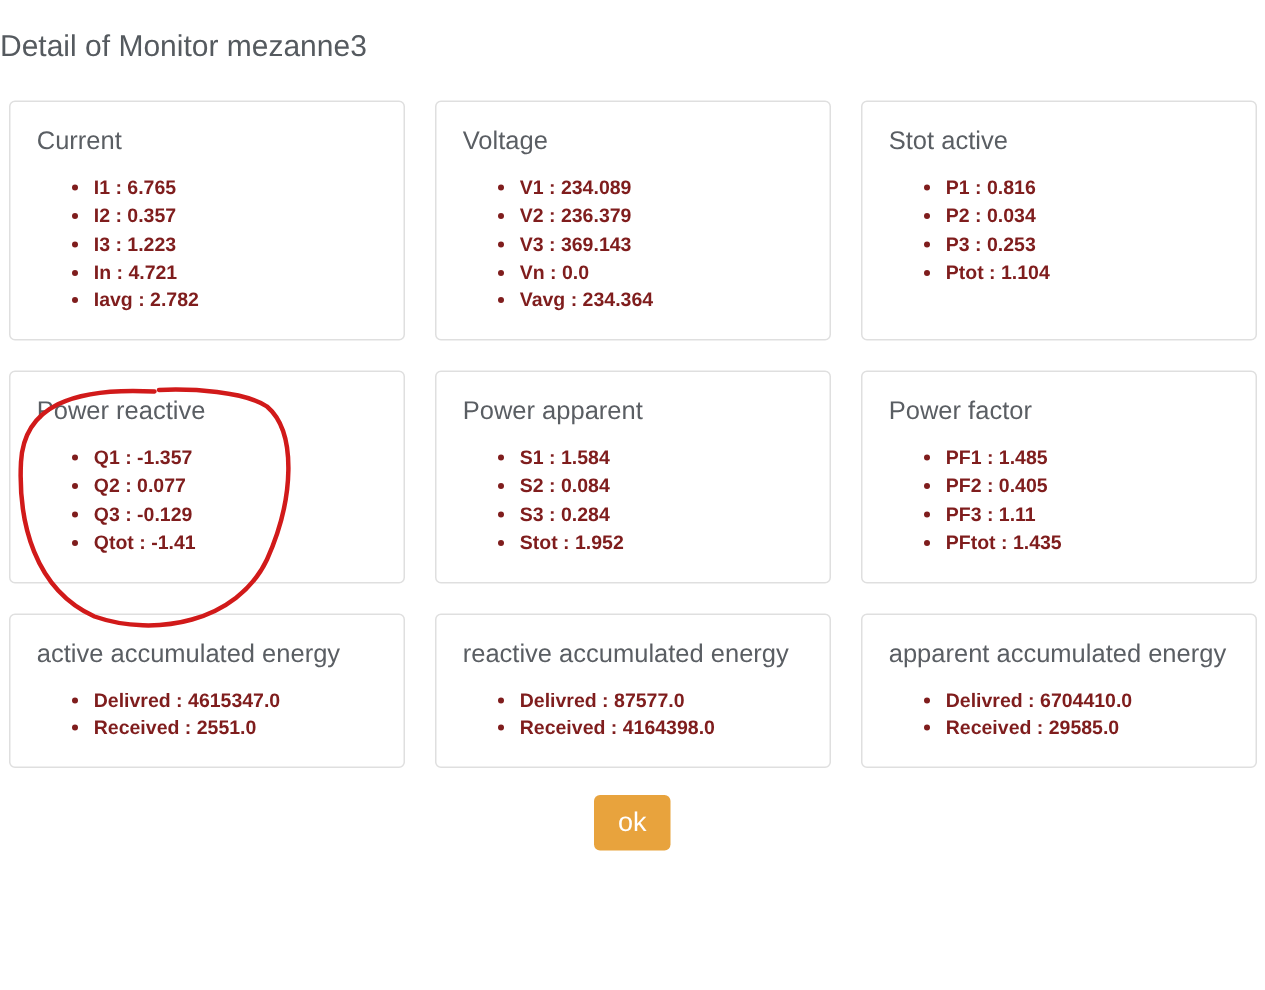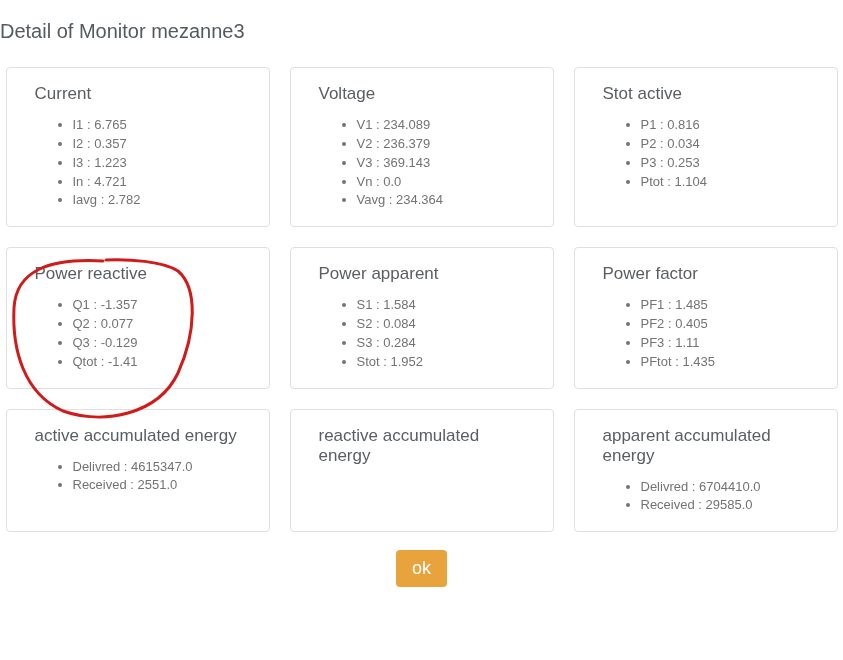--- a/index.html
+++ b/index.html
@@ -23,38 +23,39 @@
     .grid {
       display: grid;
       grid-template-columns: repeat(3, 264px);
       gap: 20px;
       padding: 0 6px;
       justify-content: center;
     }
     .card {
       border: 1px solid #dfdfdf;
       border-radius: 4px;
-      padding: 16px 18px 16px 28px;
+      padding: 16px 18px 16px 18px;
       background: #fff;
     }
     .card-title {
       font-size: 17px;
       color: #5a5e63;
       font-weight: 400;
       margin-bottom: 12px;
     }
     .card ul {
       list-style: disc;
       padding-left: 38px;
     }
     .card li {
       font-size: 13px;
-      color: #737373;
+      color: #7f1d1d;
       line-height: 1.45;
       margin-bottom: 0px;
+      font-weight: bold;
     }
     .button-row {
       text-align: center;
       margin-top: 18px;
     }
     .ok-btn {
       background: #e8a33d;
       color: #fff;
       border: none;
       border-radius: 4px;
@@ -140,20 +141,24 @@
   <div class="card">
     <div class="card-title">active accumulated energy</div>
     <ul>
       <li>Delivred : 4615347.0</li>
       <li>Received : 2551.0</li>
     </ul>
   </div>
 
   <div class="card">
     <div class="card-title">reactive accumulated energy</div>
+    <ul>
+      <li>Delivred : 87577.0</li>
+      <li>Received : 4164398.0</li>
+    </ul>
   </div>
 
   <div class="card">
     <div class="card-title">apparent accumulated energy</div>
     <ul>
       <li>Delivred : 6704410.0</li>
       <li>Received : 29585.0</li>
     </ul>
   </div>
 

